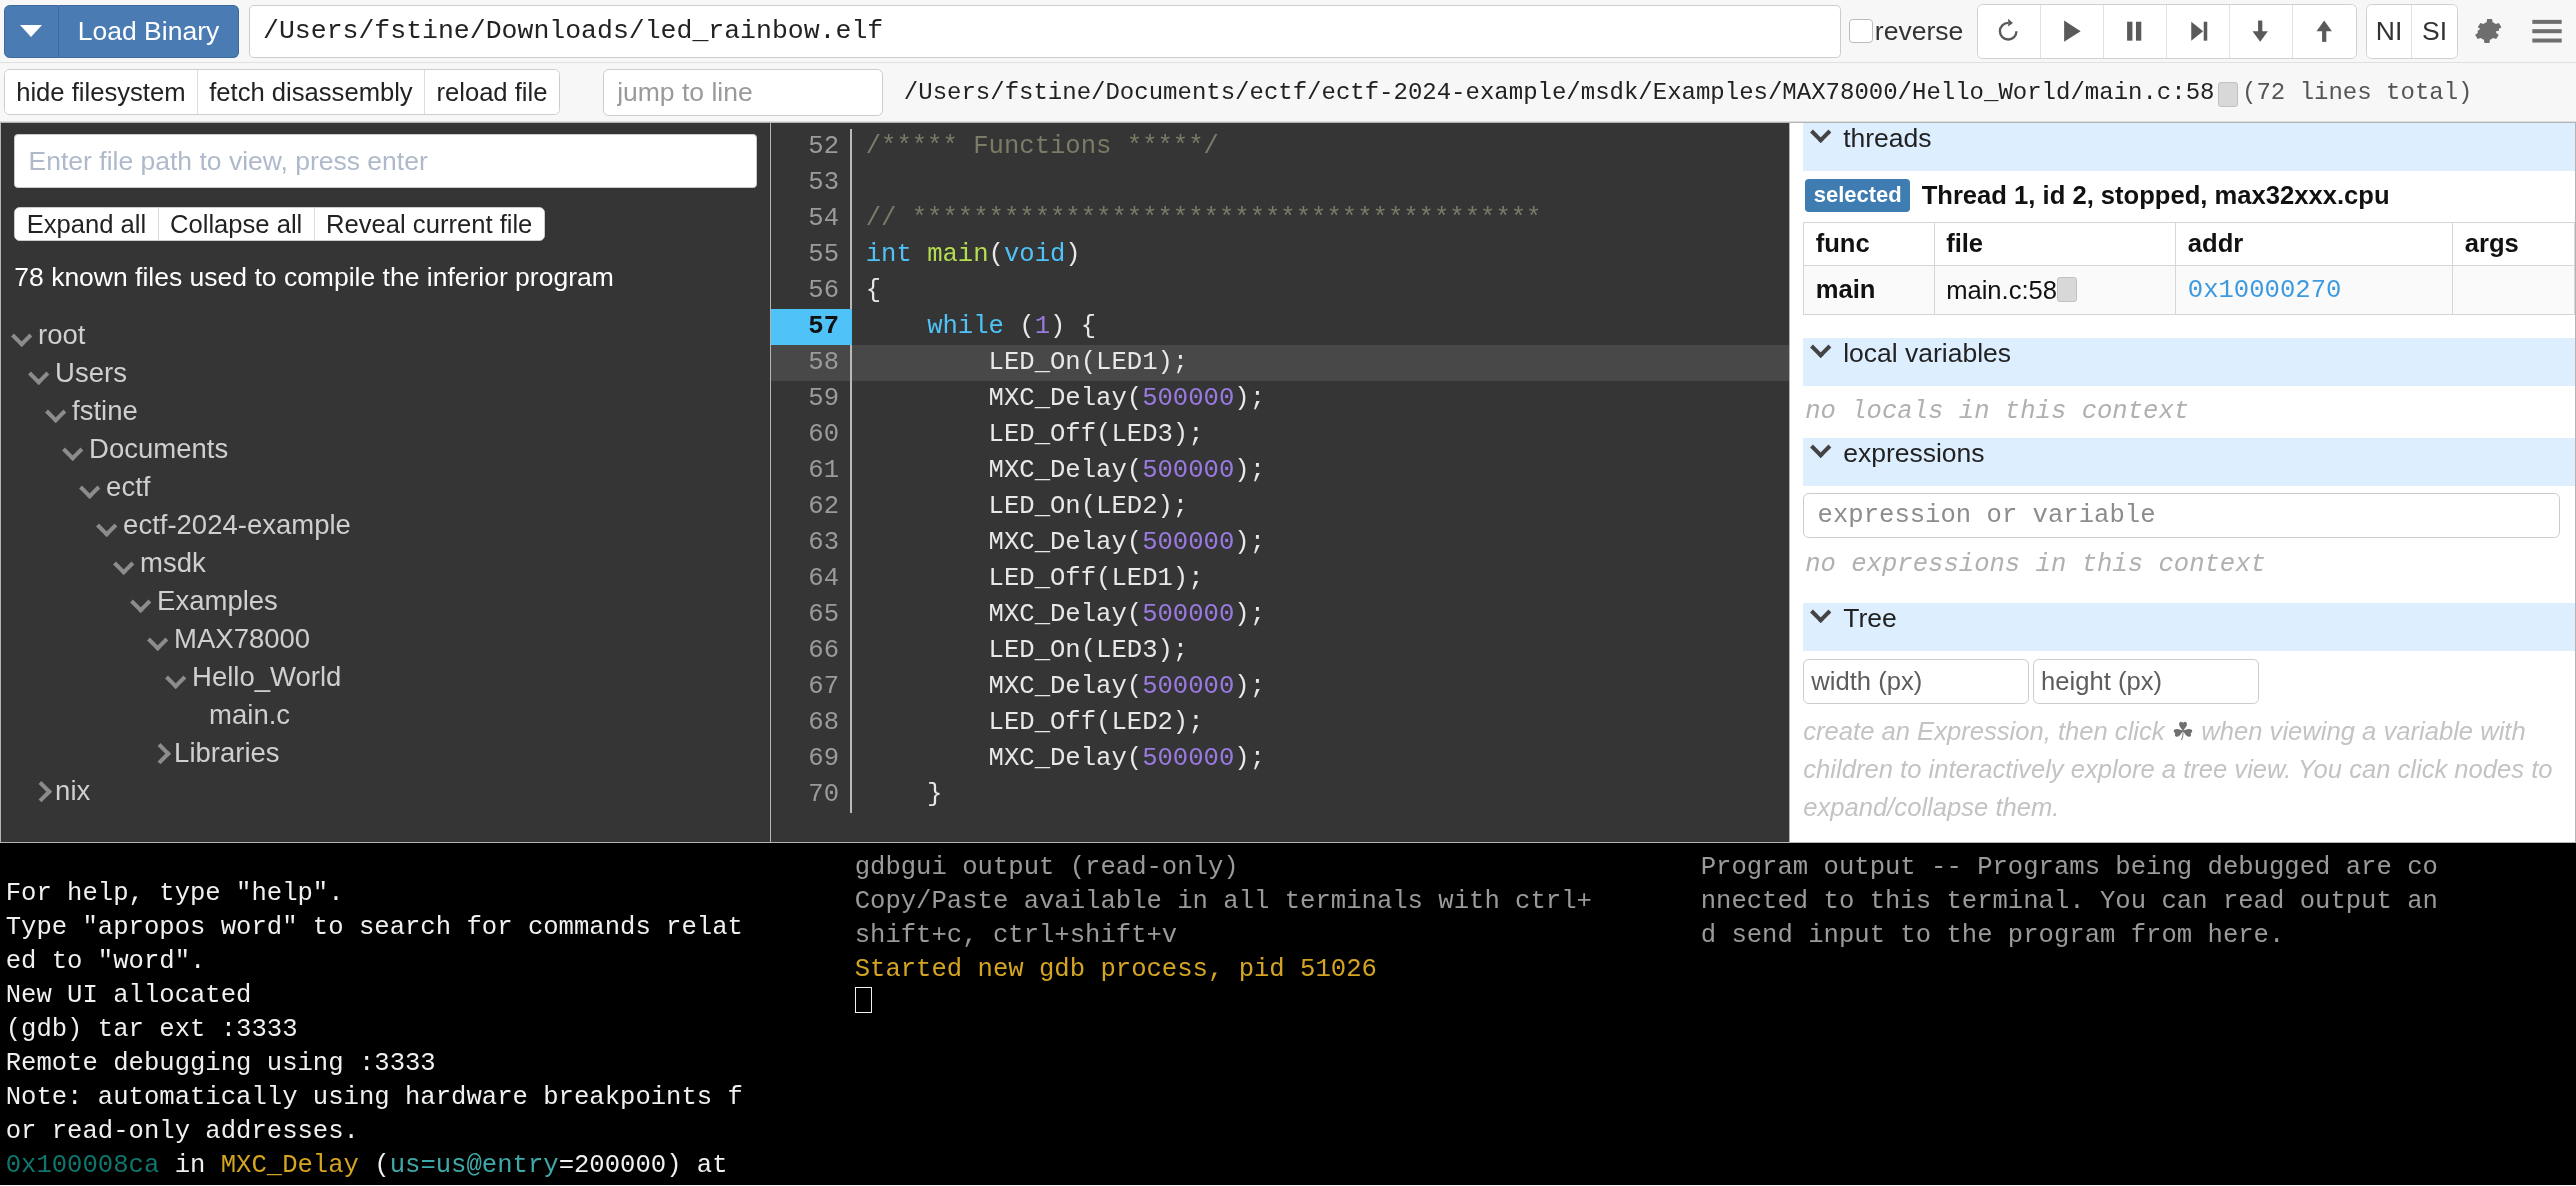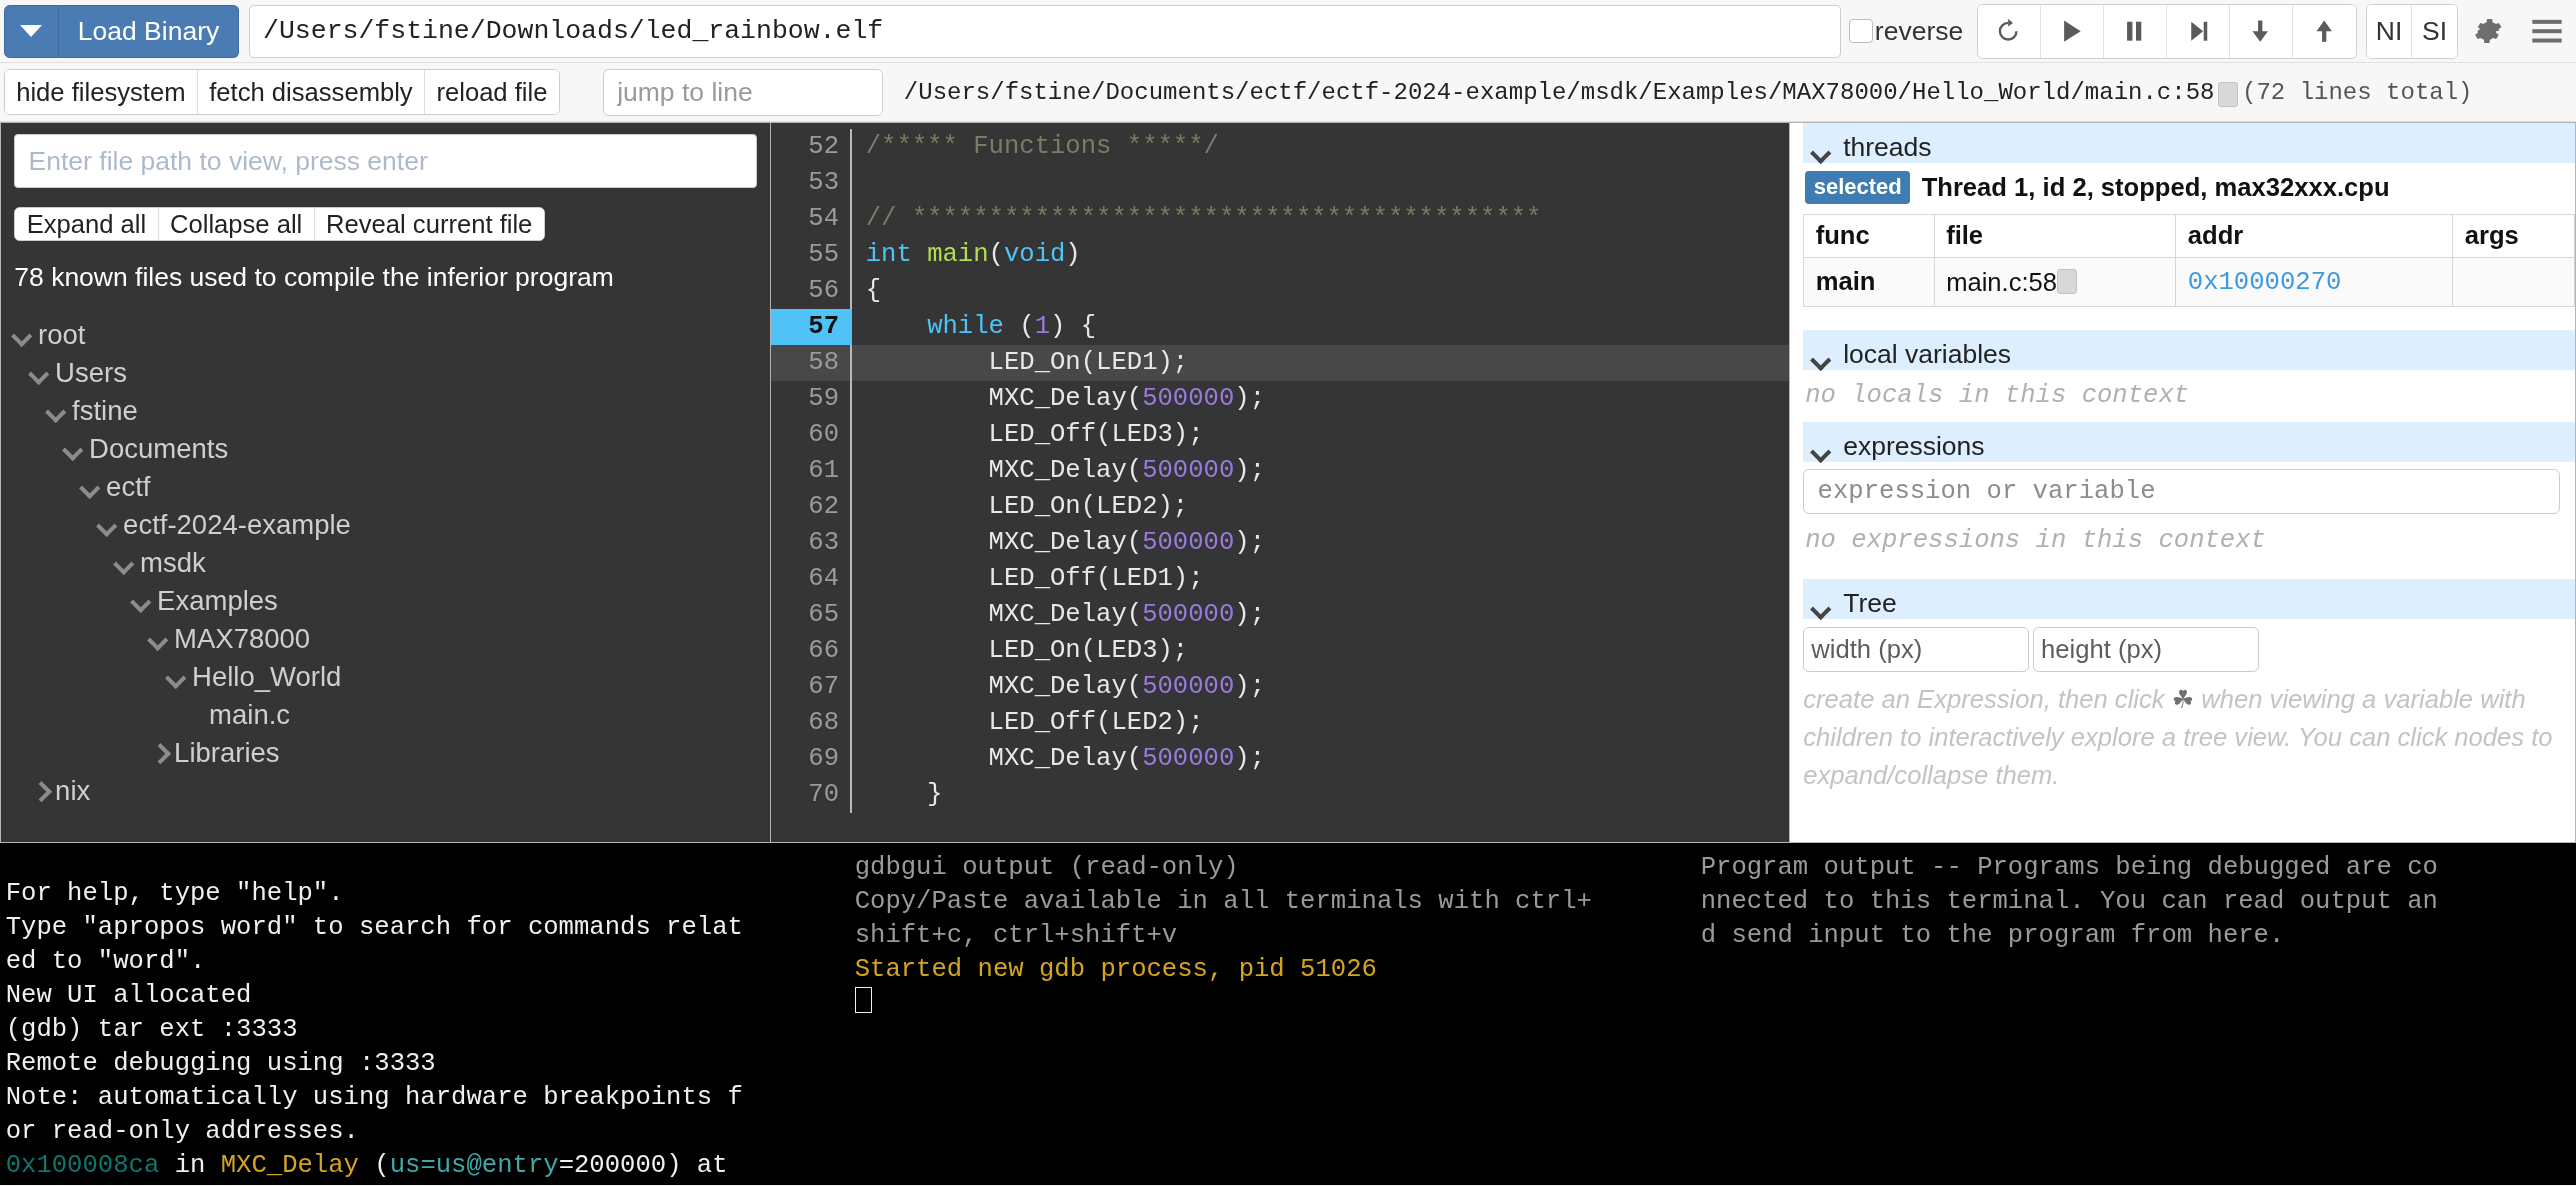--- a/index.html
+++ b/index.html
@@ -136,21 +136,21 @@
   .tok-fn{color:#b5dd50;}
   .tok-num{color:#9a7ae0;}
   .tok-plain{color:#e8e8e8;}
 
   
   #insp-pane{
     width:787px;background:#fff;overflow:hidden;position:relative;
     border:0.9px solid #b4b4b4;padding-left:13.3px;
   }
   .sec-head{
-    background:#ddeeff;display:flex;align-items:flex-end;gap:11.4px;height:40px;padding-left:9.5px;
+    background:#ddeeff;display:flex;align-items:flex-start;gap:11.4px;height:48px;padding-left:9.5px;
     font-size:26.5px;color:#222;cursor:pointer;
   }
   .sec-chev{width:19px;height:19px;position:relative;flex:none;}
   .sec-chev::before{
     content:"";position:absolute;left:0;top:1.9px;width:11.4px;height:11.4px;
     border-right:4.7px solid #444;border-bottom:4.7px solid #444;transform:rotate(45deg);
   }
   #thread-row{ display:flex;align-items:center;gap:11.4px;padding:7.6px 0 7.6px 1.9px; }
   .badge{
     background:#3e7cb1;color:#fff;font-size:22px;font-weight:bold;padding:3.8px 8.5px;border-radius:3.8px;

